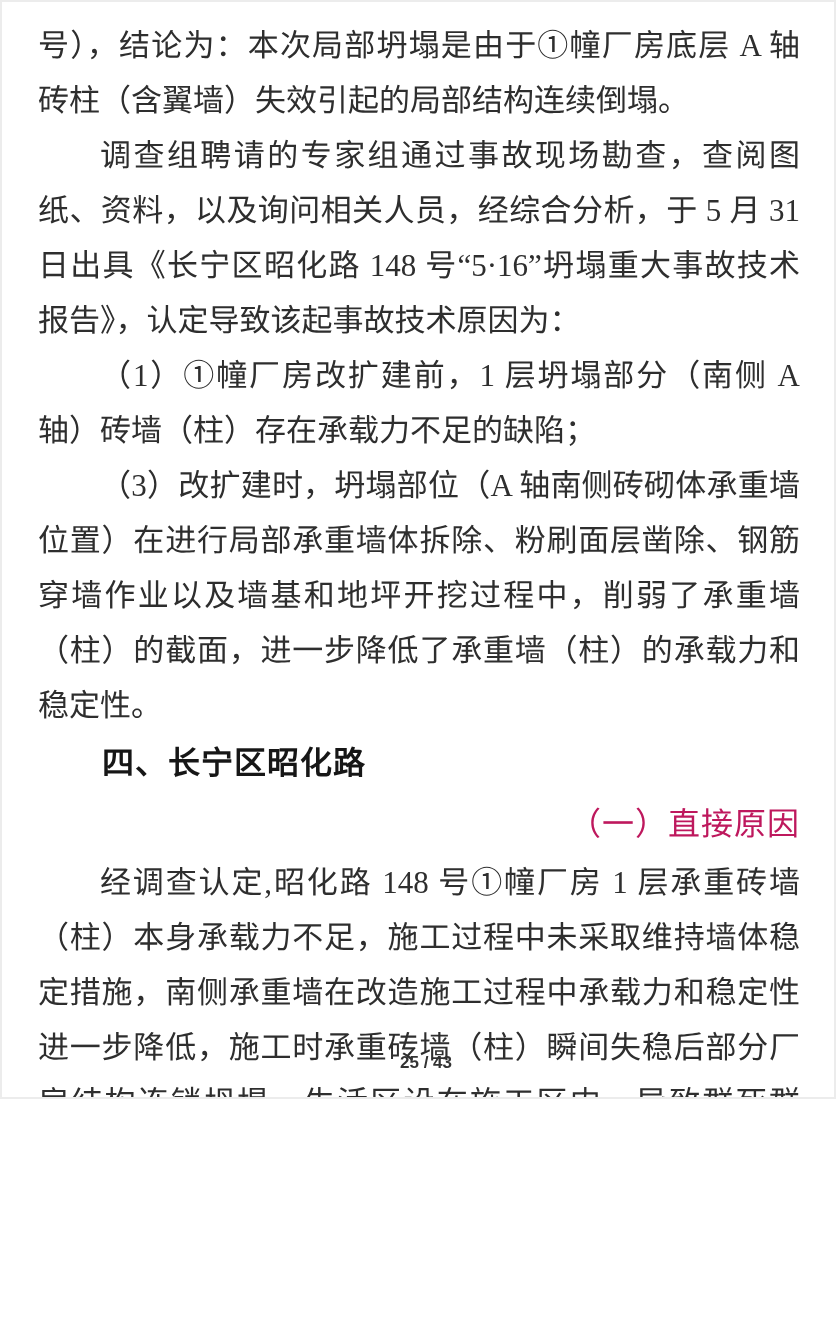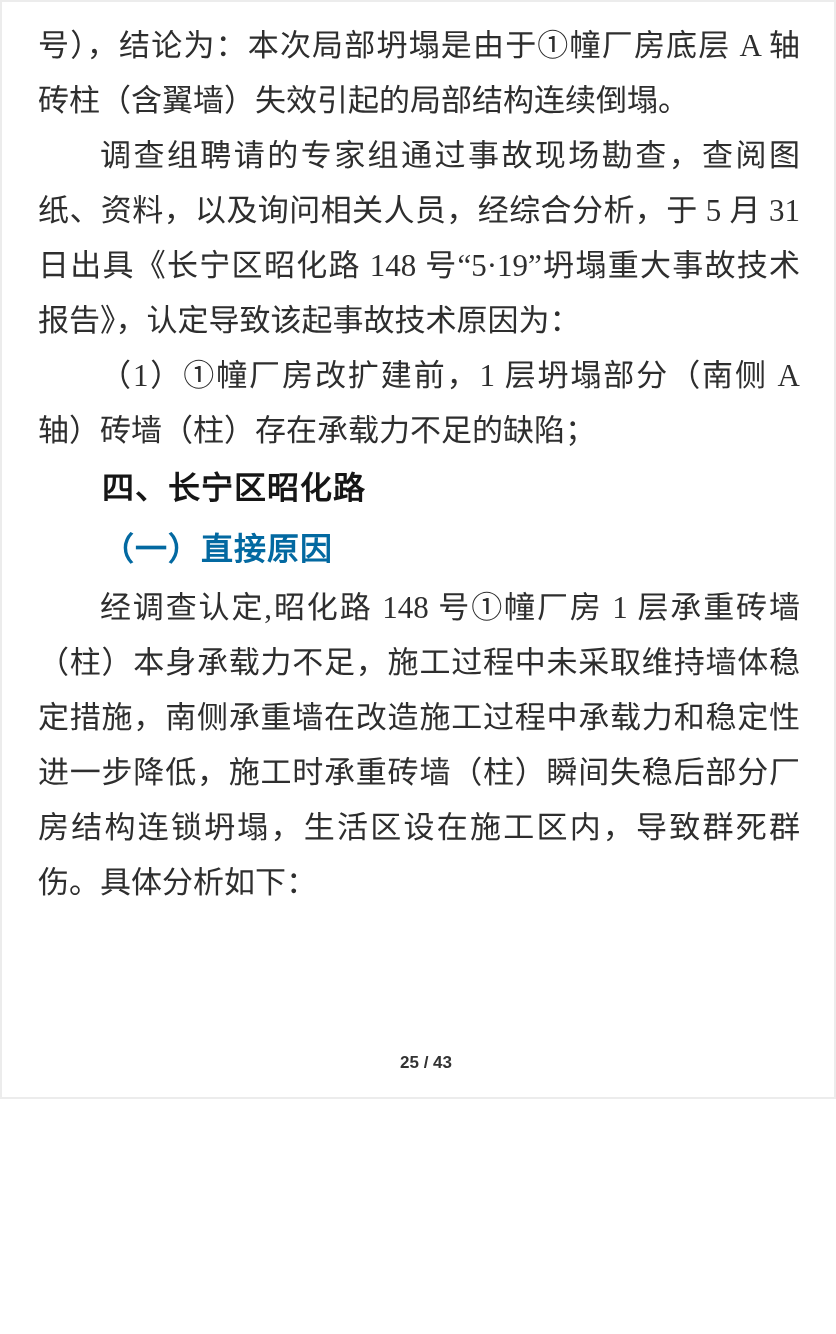--- a/index.html
+++ b/index.html
@@ -42,45 +42,46 @@
     line-height: 60px;
     color: #161616;
     text-indent: 2em;
     text-align: left;
     letter-spacing: 1px;
   }
   .subsection-heading {
     margin: 0;
     font-family: "Liberation Serif", "DejaVu Serif", serif;
     font-size: 32px;
-    font-weight: 700;
+    font-weight: 400;
     line-height: 62px;
-    color: #0369a1;
+    color: #be185d;
     text-indent: 2em;
-    text-align: left;
+    text-align: right;
     letter-spacing: 1px;
   }
   .page-footer {
     position: absolute;
     left: 16px;
     right: 0;
     bottom: 24px;
     text-align: center;
     font-family: "Liberation Sans", "DejaVu Sans", sans-serif;
     font-size: 17px;
     font-weight: 700;
     color: #333333;
   }
 </style>
 </head>
 <body>
 
 <div class="page">
   <div class="doc-body">
     <p class="continuation">号），结论为：本次局部坍塌是由于①幢厂房底层 A 轴砖柱（含翼墙）失效引起的局部结构连续倒塌。</p>
-    <p>调查组聘请的专家组通过事故现场勘查，查阅图纸、资料，以及询问相关人员，经综合分析，于 5 月 31 日出具《长宁区昭化路 148 号“5·19”坍塌重大事故技术报告》，认定导致该起事故技术原因为：</p>
+    <p>调查组聘请的专家组通过事故现场勘查，查阅图纸、资料，以及询问相关人员，经综合分析，于 5 月 31 日出具《长宁区昭化路 148 号“5·16”坍塌重大事故技术报告》，认定导致该起事故技术原因为：</p>
     <p>（1）①幢厂房改扩建前，1 层坍塌部分（南侧 A 轴）砖墙（柱）存在承载力不足的缺陷；</p>
+    <p>（3）改扩建时，坍塌部位（A 轴南侧砖砌体承重墙位置）在进行局部承重墙体拆除、粉刷面层凿除、钢筋穿墙作业以及墙基和地坪开挖过程中，削弱了承重墙（柱）的截面，进一步降低了承重墙（柱）的承载力和稳定性。</p>
     <h2 class="section-heading">四、长宁区昭化路</h2>
     <h3 class="subsection-heading">（一）直接原因</h3>
     <p>经调查认定,昭化路 148 号①幢厂房 1 层承重砖墙（柱）本身承载力不足，施工过程中未采取维持墙体稳定措施，南侧承重墙在改造施工过程中承载力和稳定性进一步降低，施工时承重砖墙（柱）瞬间失稳后部分厂房结构连锁坍塌，生活区设在施工区内，导致群死群伤。具体分析如下：</p>
   </div>
   <div class="page-footer">25 / 43</div>
 </div>
 
 </body></html>

